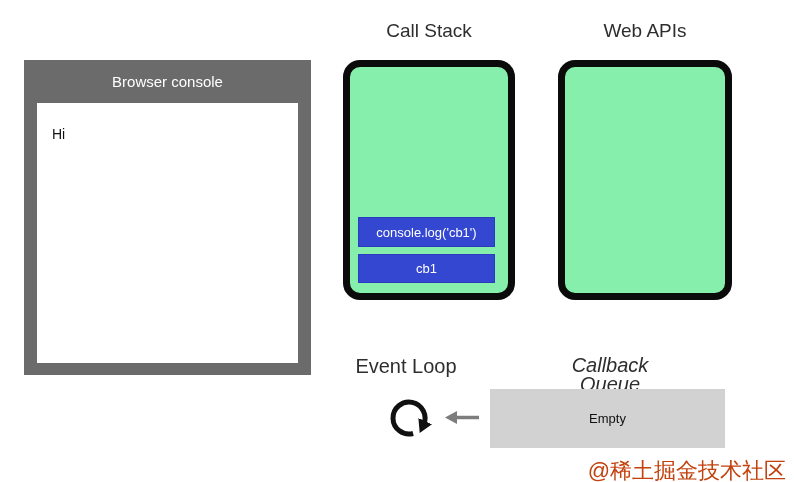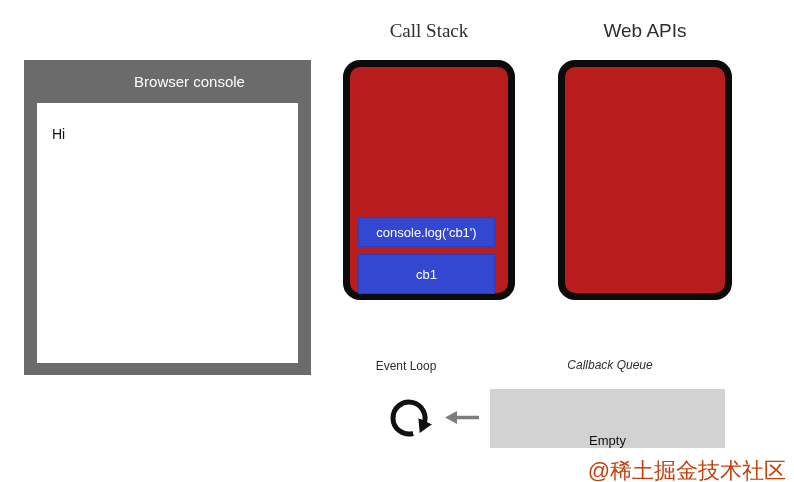--- a/index.html
+++ b/index.html
@@ -13,84 +13,84 @@
 
   
   .console-frame {
     position:absolute; left:24px; top:60px;
     width:287px; height:315px;
     background:#6b6b6b;
   }
   .console-title {
     position:absolute; left:0; top:13px; width:100%;
     text-align:center;
-    color:#ffffff; font-size:15px; line-height:18px;padding-left:22px;
+    color:#ffffff; font-size:15px; line-height:18px;
   }
   .console-body {
     position:absolute; left:13px; top:43px;
     width:261px; height:260px;
     background:#ffffff;
     padding:24px 0 8px 15px;
     box-sizing:border-box;
   }
   .log-line {
     font-size:14px; line-height:14px; color:#111111;
     margin-bottom:15px;
   }
 
   
   .section-title {
     position:absolute;
     text-align:center;
     font-size:19px; color:#2e2e2e;
     line-height:22px;
   }
-  .title-call-stack { left:343px; top:20px; width:172px;font-family:Liberation Serif, serif; }
+  .title-call-stack { left:343px; top:20px; width:172px; }
   .title-web-apis  { left:558px; top:20px; width:174px; }
   .small-title {
     position:absolute;
     text-align:center;
-    font-size:12px; color:#2e2e2e;
+    font-size:20px; color:#2e2e2e;
     line-height:19px;
   }
   .title-event-loop { left:346px; top:357px; width:120px; }
   .title-callback-queue { left:546px; top:356px; width:128px;font-style:italic; }
 
   
   .rounded-box {
     position:absolute;
     width:172px; height:240px;
-    background:#b91c1c;
+    background:#86efac;
     border:7px solid #0b0b0b;
     border-radius:17px;
     box-sizing:border-box;
   }
   .box-call-stack { left:343px; top:60px; width:172px; }
   .box-web-apis   { left:558px; top:60px; width:174px; }
 
   .stack-frame {
     position:absolute; left:8px; width:137px;
     background:#3447d1;
     border:1px solid #2b3cc0;
     box-sizing:border-box;
     color:#ffffff; font-size:13px;
     display:flex; align-items:center; justify-content:center;
   }
   .stack-frame-1 { top:150px; height:30px; }
-  .stack-frame-2 { top:187px; height:40px; }
+  .stack-frame-2 { top:187px; height:29px; }
 
   
   .loop-icon { position:absolute; left:387px; top:395px; }
   .left-arrow { position:absolute; left:444px; top:409px; }
 
   .queue-box {
     position:absolute; left:490px; top:389px;
     width:235px; height:59px;
     background:#d2d2d2;
-    display:flex; align-items:flex-end; justify-content:center;
+    display:flex; align-items:center; justify-content:center;
   }
   .queue-status { font-size:13px; color:#111111; }
 
   
   .watermark {
     position:absolute; right:8px; top:456px;
     font-size:22px; color:#c2410c;
     white-space:nowrap;
   }
 </style>

